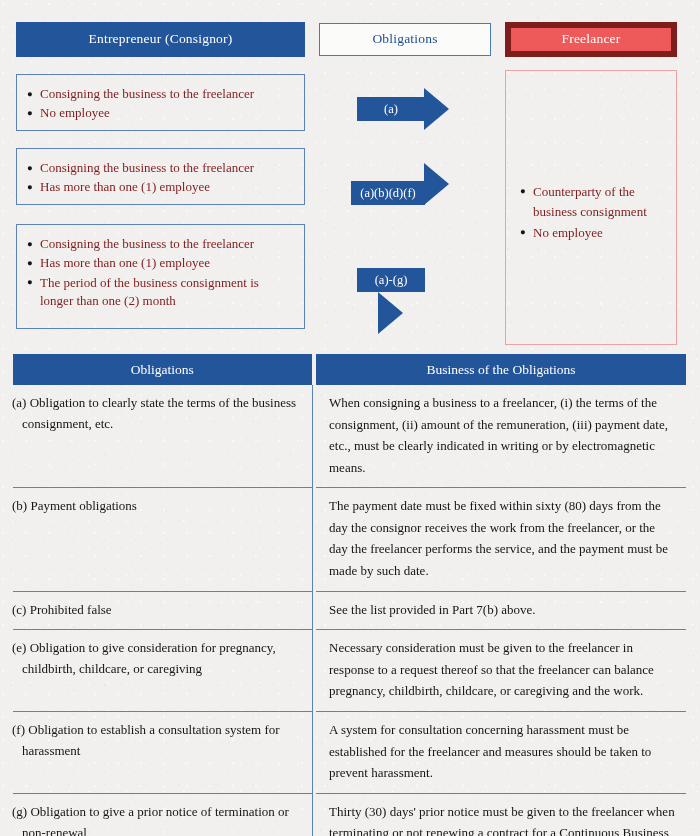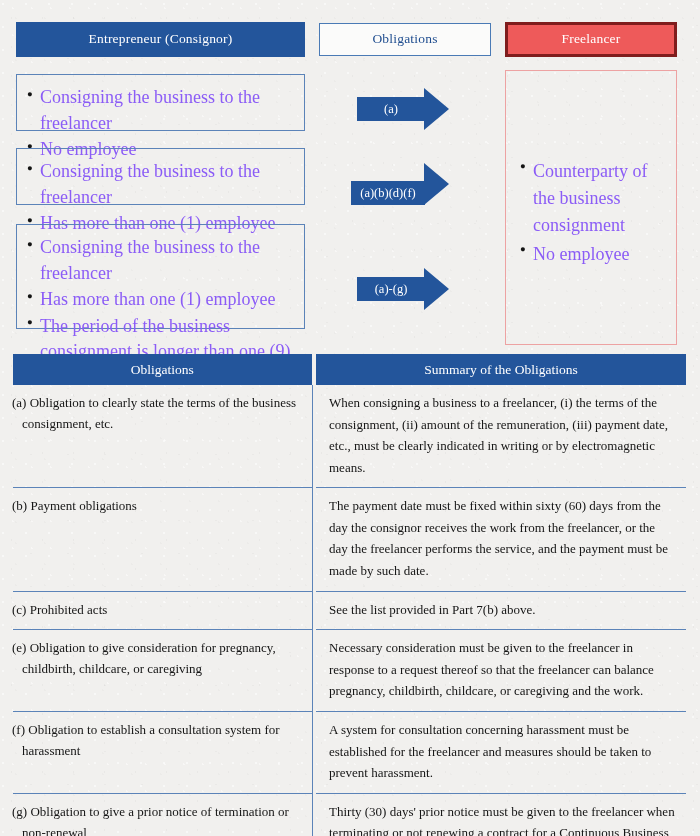--- a/index.html
+++ b/index.html
@@ -53,21 +53,21 @@
     border: 1px solid #23559b;
   }
   .hdr-white {
     background: #fbfbfa;
     color: #1f4d8f;
     border: 1.4px solid #4a7ab5;
   }
   .hdr-red {
     background: #ee5a5a;
     color: #ffffff;
-    border: 3px solid #7f1d1d;
+    border: 6px solid #7f1d1d;
   }
 
   #hdr-entrepreneur { left: 16px;  top: 22px; width: 289px; height: 35px; }
   #hdr-obligations  { left: 319px; top: 23px; width: 172px; height: 33px; }
   #hdr-freelancer   { left: 505px; top: 22px; width: 172px; height: 35px; }
 
   .box {
     position: absolute;
     box-sizing: border-box;
     background: transparent;
@@ -91,24 +91,24 @@
 
   ul.bullets {
     list-style: none;
     margin: 0;
     padding: 0;
     width: 100%;
   }
   ul.bullets li {
     position: relative;
     padding-left: 13px;
-    font-size: 18px;
+    font-size: 13px;
     line-height: 1.42;
     margin: 0 0 1px 0;
-    color: #8b5cf6;
+    color: #7f1d1d;
   }
   ul.bullets li::before {
     content: "\25CF";
     position: absolute;
     left: 0;
     top: -0.5px;
     font-size: 9.5px;
     line-height: 1.95;
     color: #141414;
   }
@@ -136,21 +136,21 @@
     width: 0; height: 0;
     border-top: 21px solid transparent;
     border-bottom: 21px solid transparent;
     border-left: 25px solid #23559b;
     margin-left: -1px;
   }
   #arrow-1 { left: 357px; top: 88px; }
   #arrow-1 .shaft { width: 68px; }
   #arrow-2 { left: 351px; top: 163px; align-items: flex-end; }
   #arrow-2 .shaft { width: 74px; }
-  #arrow-3 { left: 357px; top: 268px; }
+  #arrow-3 { left: 357px; top: 268px; flex-direction: column; }
   #arrow-3 .shaft { width: 68px; }
 
   
   .tbl {
     position: absolute;
     left: 13px;
     top: 354px;
     width: 673px;
     border-collapse: collapse;
     table-layout: fixed;
@@ -223,21 +223,21 @@
       <ul class="bullets">
         <li>Consigning the business to the freelancer</li>
         <li>Has more than one (1) employee</li>
       </ul>
     </div>
 
     <div class="box" id="box-case-3">
       <ul class="bullets">
         <li>Consigning the business to the freelancer</li>
         <li>Has more than one (1) employee</li>
-        <li>The period of the business consignment is longer than one (9) month</li>
+        <li>The period of the business consignment is longer than one (2) month</li>
       </ul>
     </div>
 
     <div class="arrow" id="arrow-1">
       <div class="shaft">(a)</div>
       <div class="head"></div>
     </div>
 
     <div class="arrow" id="arrow-2">
       <div class="shaft">(a)(b)(d)(f)</div>
@@ -260,36 +260,36 @@
   <table class="tbl">
     <colgroup>
       <col class="c1">
         <col class="gap">
         <col class="c2">
     </colgroup>
     <thead>
       <tr>
         <th>Obligations</th>
         <th class="gapcell"></th>
-        <th>Summary of the Obligations</th>
+        <th>Business of the Obligations</th>
       </tr>
     </thead>
     <tbody>
       <tr class="row-first">
         <td class="col-left">(a) Obligation to clearly state the terms of the business consignment, etc.</td>
         <td class="gapcell"></td>
         <td class="col-right">When consigning a business to a freelancer, (i) the terms of the consignment, (ii) amount of the remuneration, (iii) payment date, etc., must be clearly indicated in writing or by electromagnetic means.</td>
       </tr>
       <tr>
         <td class="col-left">(b) Payment obligations</td>
         <td class="gapcell"></td>
-        <td class="col-right">The payment date must be fixed within sixty (60) days from the day the consignor receives the work from the freelancer, or the day the freelancer performs the service, and the payment must be made by such date.</td>
-      </tr>
-      <tr>
-        <td class="col-left">(c) Prohibited acts</td>
+        <td class="col-right">The payment date must be fixed within sixty (80) days from the day the consignor receives the work from the freelancer, or the day the freelancer performs the service, and the payment must be made by such date.</td>
+      </tr>
+      <tr>
+        <td class="col-left">(c) Prohibited false</td>
         <td class="gapcell"></td>
         <td class="col-right">See the list provided in Part 7(b) above.</td>
       </tr>
       <tr>
         <td class="col-left">(e) Obligation to give consideration for pregnancy, childbirth, childcare, or caregiving</td>
         <td class="gapcell"></td>
         <td class="col-right">Necessary consideration must be given to the freelancer in response to a request thereof so that the freelancer can balance pregnancy, childbirth, childcare, or caregiving and the work.</td>
       </tr>
       <tr>
         <td class="col-left">(f) Obligation to establish a consultation system for harassment</td>

